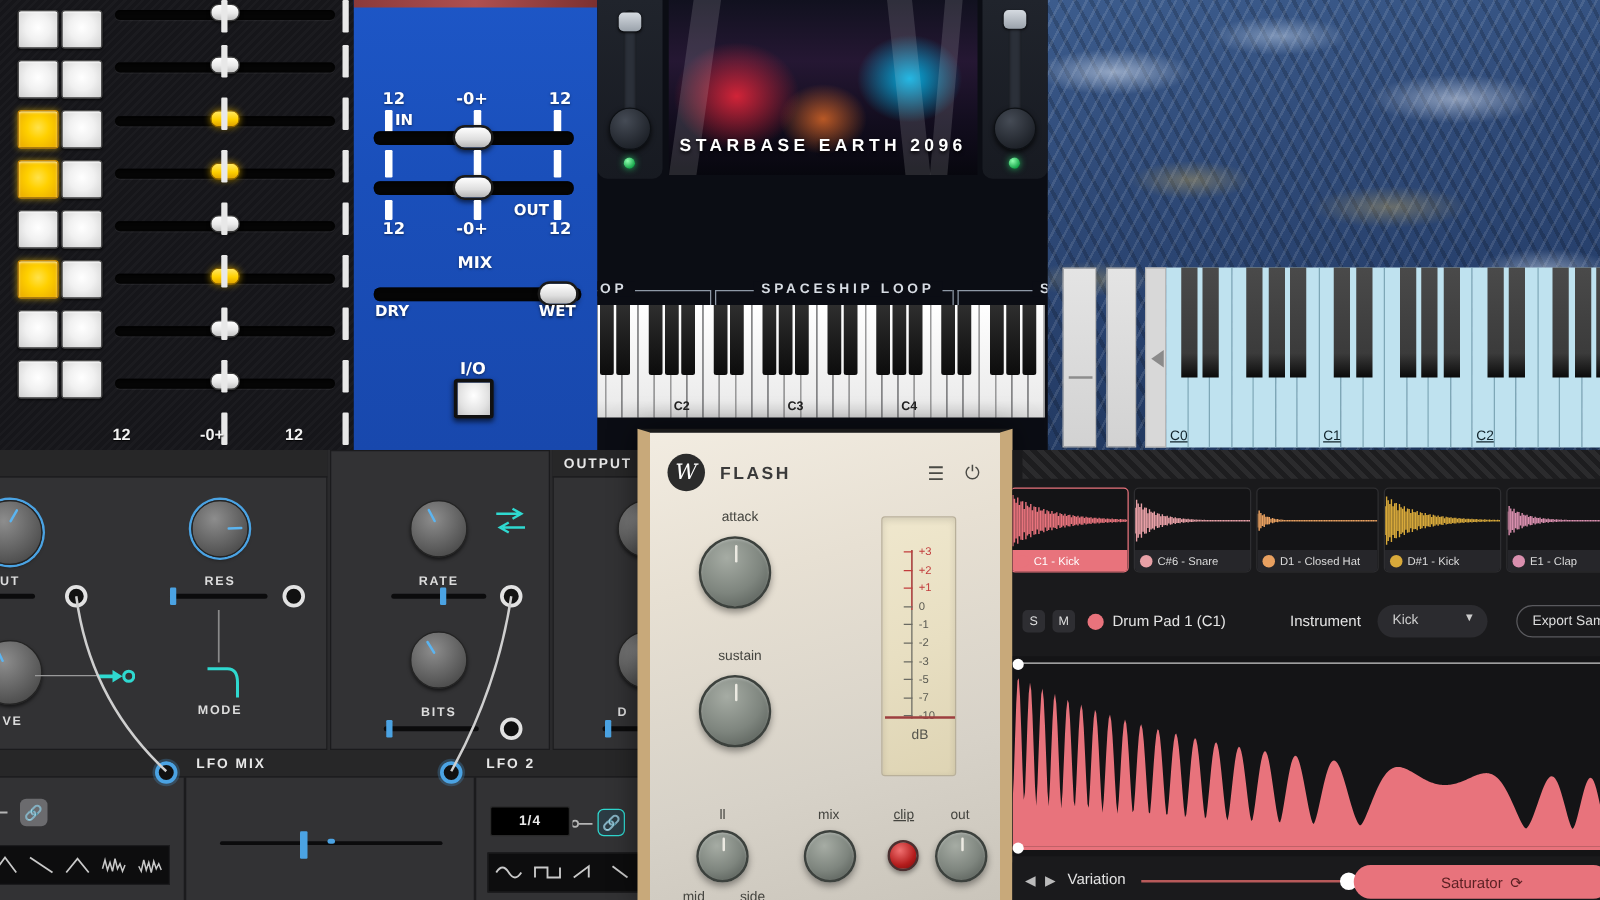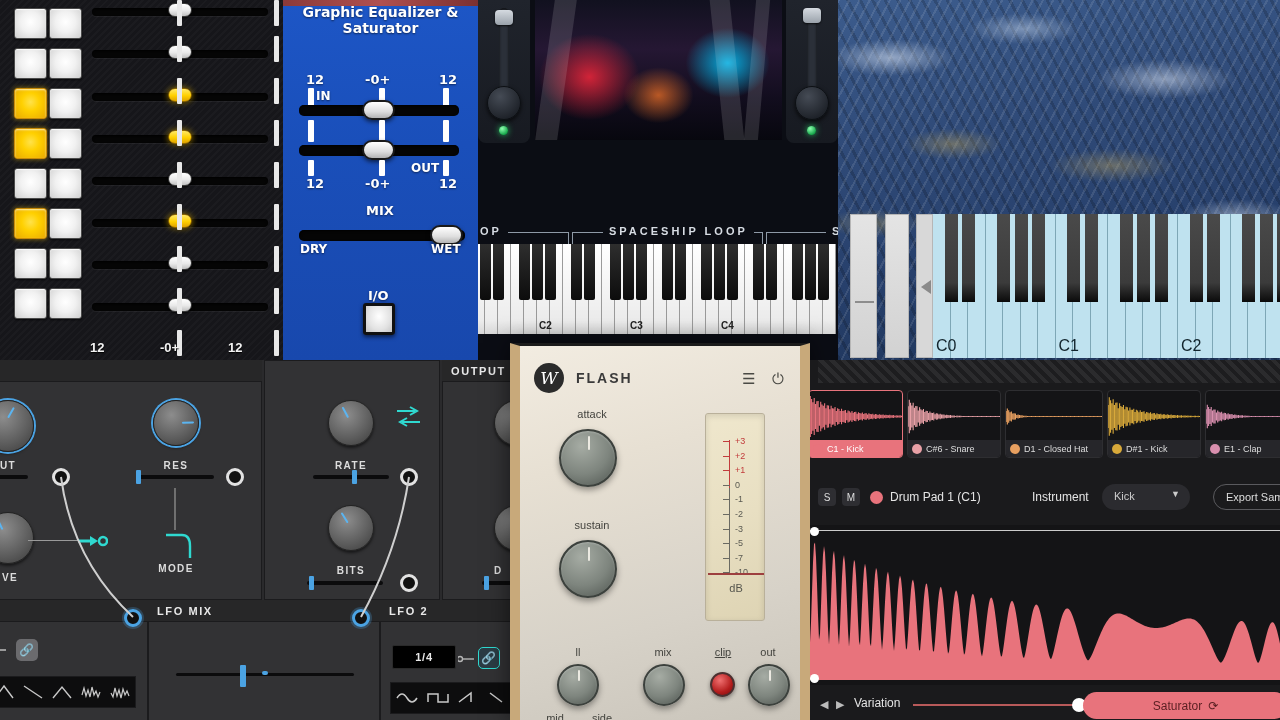--- a/index.html
+++ b/index.html
@@ -173,21 +173,21 @@
       linear-gradient(170deg,#3c5c8d 0%, #2f4a78 35%, #27406c 65%, #1e3458 100%);
   }
   #winter-keys { position: absolute; left: 0; bottom: 0; width: 442px; height: 150px; }
   .wk-ctrl {
     position: absolute; top: 4px; height: 144px;
     background: linear-gradient(180deg,#e4e4e4,#d2d2d2);
     border: 1px solid #b6b6b6;
   }
   .wwkey { position: absolute; top: 4px; height: 144px; background: #bfe2ef; border-right: 1px solid #7ea7b6; }
   .wbkey { position: absolute; top: 4px; height: 88px; width: 13px; background: linear-gradient(180deg,#4a4a4a 0%,#3b3b3b 78%,#0a0a0a 100%); z-index: 3; }
-  .wkc-label { position: absolute; bottom: 5px; font-size: 16px; color: #12242c; z-index: 4; }
+  .wkc-label { position: absolute; bottom: 5px; font-size: 11px; color: #12242c; z-index: 4; text-decoration: underline; }
   #wk-arrow {
     position: absolute; left: 83px; top: 70px; width: 0; height: 0;
     border-top: 7px solid transparent; border-bottom: 7px solid transparent;
     border-right: 10px solid #8a8a8a; z-index: 5;
   }
 
   
   #synth-panel { left: 0; top: 360px; width: 516px; height: 360px; background: #2a2a2c; }
   .sp-section { position: absolute; background: #323234; border: 1px solid #1b1b1d; }
   .sp-header {
@@ -412,21 +412,20 @@
       </div>
     <div id="eq-bottom-labels">
         <div class="eq-bottom-label" style="left: 90px; top: 340px;">12</div>
         <div class="eq-bottom-label" style="left: 160px; top: 340px;">-0+</div>
         <div class="eq-bottom-label" style="left: 228px; top: 340px;">12</div>
       </div>
   </div>
 
   <div class="panel" id="blue-panel">
     <div id="blue-title-strip"></div>
-    <div id="blue-title">Graphic Equalizer &amp; Saturator</div>
 
     <div class="blue-num" style="left:23px; top:72px;">12</div>
     <div class="blue-num" style="left:82px; top:72px;">-0+</div>
     <div class="blue-num" style="left:156px; top:72px;">12</div>
     <div class="blue-vtick" style="left:25px; top:88px; height:18px;"></div>
     <div class="blue-vtick" style="left:96px; top:88px; height:18px;"></div>
     <div class="blue-vtick" style="left:160px; top:88px; height:18px;"></div>
     <div class="blue-num" style="left:33px; top:89px; font-size:12px;">IN</div>
     <div class="blue-track" style="left:16px; top:105px; width:160px;"></div>
     <div class="blue-thumb" style="left:79px; top:100px;"></div>
@@ -466,20 +465,21 @@
       <div class="sb-fader-knob" style="left:17px; top:8px;"></div>
       <div class="sb-knob" style="left:9px; top:86px;"></div>
       <div class="sb-led" style="left:21px; top:126px;"></div>
     </div>
 
     <div id="starbase-art">
       <div class="sb-shard" style="left:10px; top:0; width:22px; height:140px; transform:skewX(-8deg);"></div>
       <div class="sb-shard" style="left:182px; top:0; width:20px; height:140px; transform:skewX(6deg);"></div>
       <div class="sb-shard" style="left:215px; top:0; width:14px; height:140px; transform:skewX(-5deg);"></div>
     </div>
+    <div id="starbase-title">STARBASE EARTH 2096</div>
 
 
     <div id="starbase-kbzone">
         <div class="zone-cap" style="left: 90px; top: 14px; height: 12px;"></div>
         <div class="zone-line" style="left: -6px; top: 14px; width: 96px;"></div>
         <div style="position: absolute; left: -4px; top: 7px; background: rgb(11, 13, 20); padding: 0px 6px; color: rgb(215, 220, 227);">OP</div>
         <div class="zone-cap" style="left: 94px; top: 14px; height: 12px;"></div>
         <div class="zone-cap" style="left: 284px; top: 14px; height: 12px;"></div>
         <div class="zone-line" style="left: 94px; top: 14px; width: 190px;"></div>
         <div style="position: absolute; left: 125px; top: 7px; background: rgb(11, 13, 20); padding: 0px 6px; color: rgb(215, 220, 227);">SPACESHIP LOOP</div>

